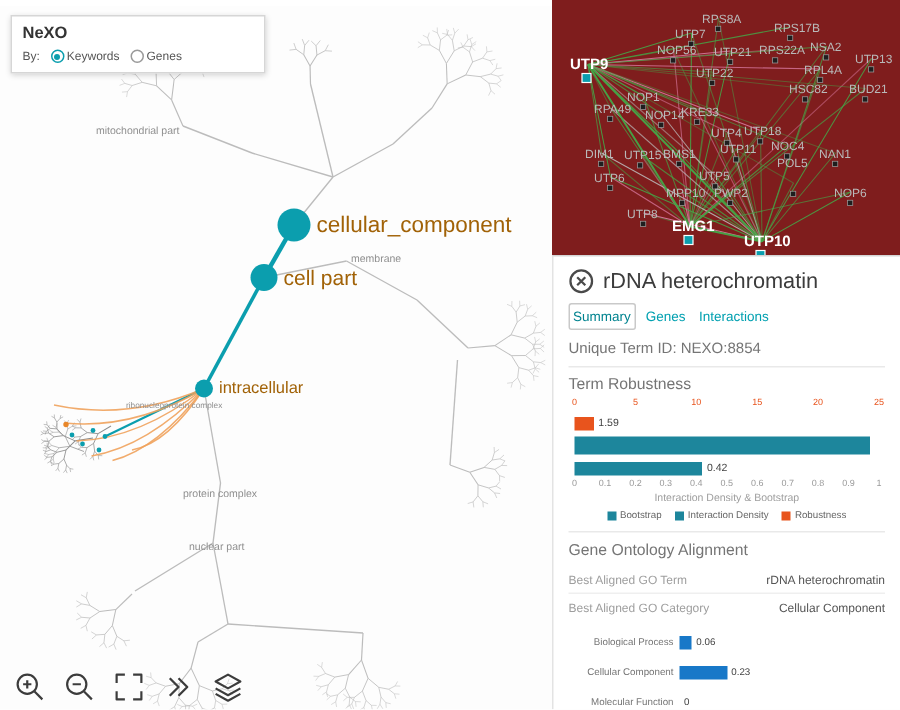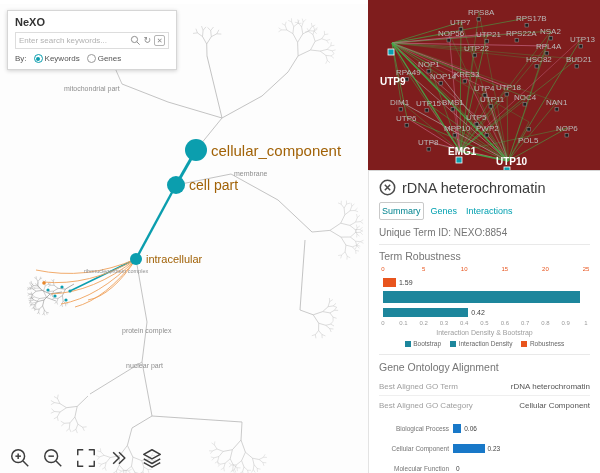--- a/index.html
+++ b/index.html
@@ -626,29 +626,20 @@
         <circle cx="66" cy="296" r="1.6" fill="#0b9eae"></circle>
         <circle cx="48" cy="286" r="1.6" fill="#0b9eae"></circle>
         <circle cx="44" cy="279" r="1.8" fill="#e8872a"></circle>
         <circle cx="196" cy="146" r="11" fill="#0b9eae"></circle>
         <circle cx="176" cy="181" r="9" fill="#0b9eae"></circle>
         <circle cx="136" cy="255" r="6" fill="#0b9eae"></circle>
       </svg>
 
     <div class="search-card">
       <div class="search-title">NeXO</div>
-      <div class="search-input-wrap">
-        <input class="search-input" placeholder="Enter search keywords..." style="">
-        <svg class="search-ic" width="11" height="11" viewBox="0 0 16 16">
-          <circle cx="6.5" cy="6.5" r="4.5" fill="none" stroke="#8a8a8a" stroke-width="1.4"></circle>
-          <line x1="10" y1="10" x2="14" y2="14" stroke="#8a8a8a" stroke-width="1.4"></line>
-        </svg>
-        <span class="search-ic">↻</span>
-        <span class="clear-ic">✕</span>
-      </div>
       <div class="by-row">
         <span>By:</span>
         <span class="radio-item">
           <span class="radio sel"></span>
           <span>Keywords</span>
         </span>
         <span class="radio-item">
           <span class="radio"></span>
           <span>Genes</span>
         </span>
@@ -810,42 +801,42 @@
         <rect x="136" y="167" width="6" height="6" fill="#0b9eae" stroke="#fff" stroke-width="0.8"></rect>
       </svg>
   <span class="net-label" style="left: 100px; top: 8px;">RPS8A</span>
       <span class="net-label" style="left: 148px; top: 14px;">RPS17B</span>
       <span class="net-label" style="left: 82px; top: 18px;">UTP7</span>
       <span class="net-label" style="left: 70px; top: 29px;">NOP56</span>
       <span class="net-label" style="left: 108px; top: 30px;">UTP21</span>
       <span class="net-label" style="left: 138px; top: 29px;">RPS22A</span>
       <span class="net-label" style="left: 172px; top: 27px;">NSA2</span>
       <span class="net-label" style="left: 202px; top: 35px;">UTP13</span>
-      <span class="net-label hl" style="left: 12px; top: 38px; margin-top: 38px;">UTP9</span>
+      <span class="net-label hl" style="left: 12px; top: 38px;">UTP9</span>
       <span class="net-label" style="left: 96px; top: 44px;">UTP22</span>
       <span class="net-label" style="left: 168px; top: 42px;">RPL4A</span>
       <span class="net-label" style="left: 158px; top: 55px;">HSC82</span>
       <span class="net-label" style="left: 198px; top: 55px;">BUD21</span>
       <span class="net-label" style="left: 50px; top: 60px;">NOP1</span>
       <span class="net-label" style="left: 28px; top: 68px;">RPA49</span>
       <span class="net-label" style="left: 62px; top: 72px;">NOP14</span>
       <span class="net-label" style="left: 86px; top: 70px;">KRE33</span>
       <span class="net-label" style="left: 106px; top: 84px;">UTP4</span>
       <span class="net-label" style="left: 128px; top: 83px;">UTP18</span>
       <span class="net-label" style="left: 22px; top: 98px;">DIM1</span>
       <span class="net-label" style="left: 48px; top: 99px;">UTP15</span>
       <span class="net-label" style="left: 74px; top: 98px;">BMS1</span>
       <span class="net-label" style="left: 112px; top: 95px;">UTP11</span>
       <span class="net-label" style="left: 146px; top: 93px;">NOC4</span>
       <span class="net-label" style="left: 178px; top: 98px;">NAN1</span>
       <span class="net-label" style="left: 28px; top: 114px;">UTP6</span>
       <span class="net-label" style="left: 98px; top: 113px;">UTP5</span>
       <span class="net-label" style="left: 76px; top: 124px;">MPP10</span>
       <span class="net-label" style="left: 108px; top: 124px;">PWP2</span>
-      <span class="net-label" style="left: 150px; top: 136px;">POL5</span>
+      <span class="net-label" style="left: 150px; top: 104px;">POL5</span>
       <span class="net-label" style="left: 188px; top: 124px;">NOP6</span>
       <span class="net-label" style="left: 50px; top: 138px;">UTP8</span>
       <span class="net-label hl" style="left: 80px; top: 146px;">EMG1</span>
       <span class="net-label hl" style="left: 128px; top: 156px;">UTP10</span>
     </div>
 
   <div class="detail-panel">
     <div class="detail-header">
       <svg class="close-ic" width="17" height="17" viewBox="0 0 17 17">
         <circle cx="8.5" cy="8.5" r="7.2" fill="none" stroke="#4a4a4a" stroke-width="1.5"></circle>

